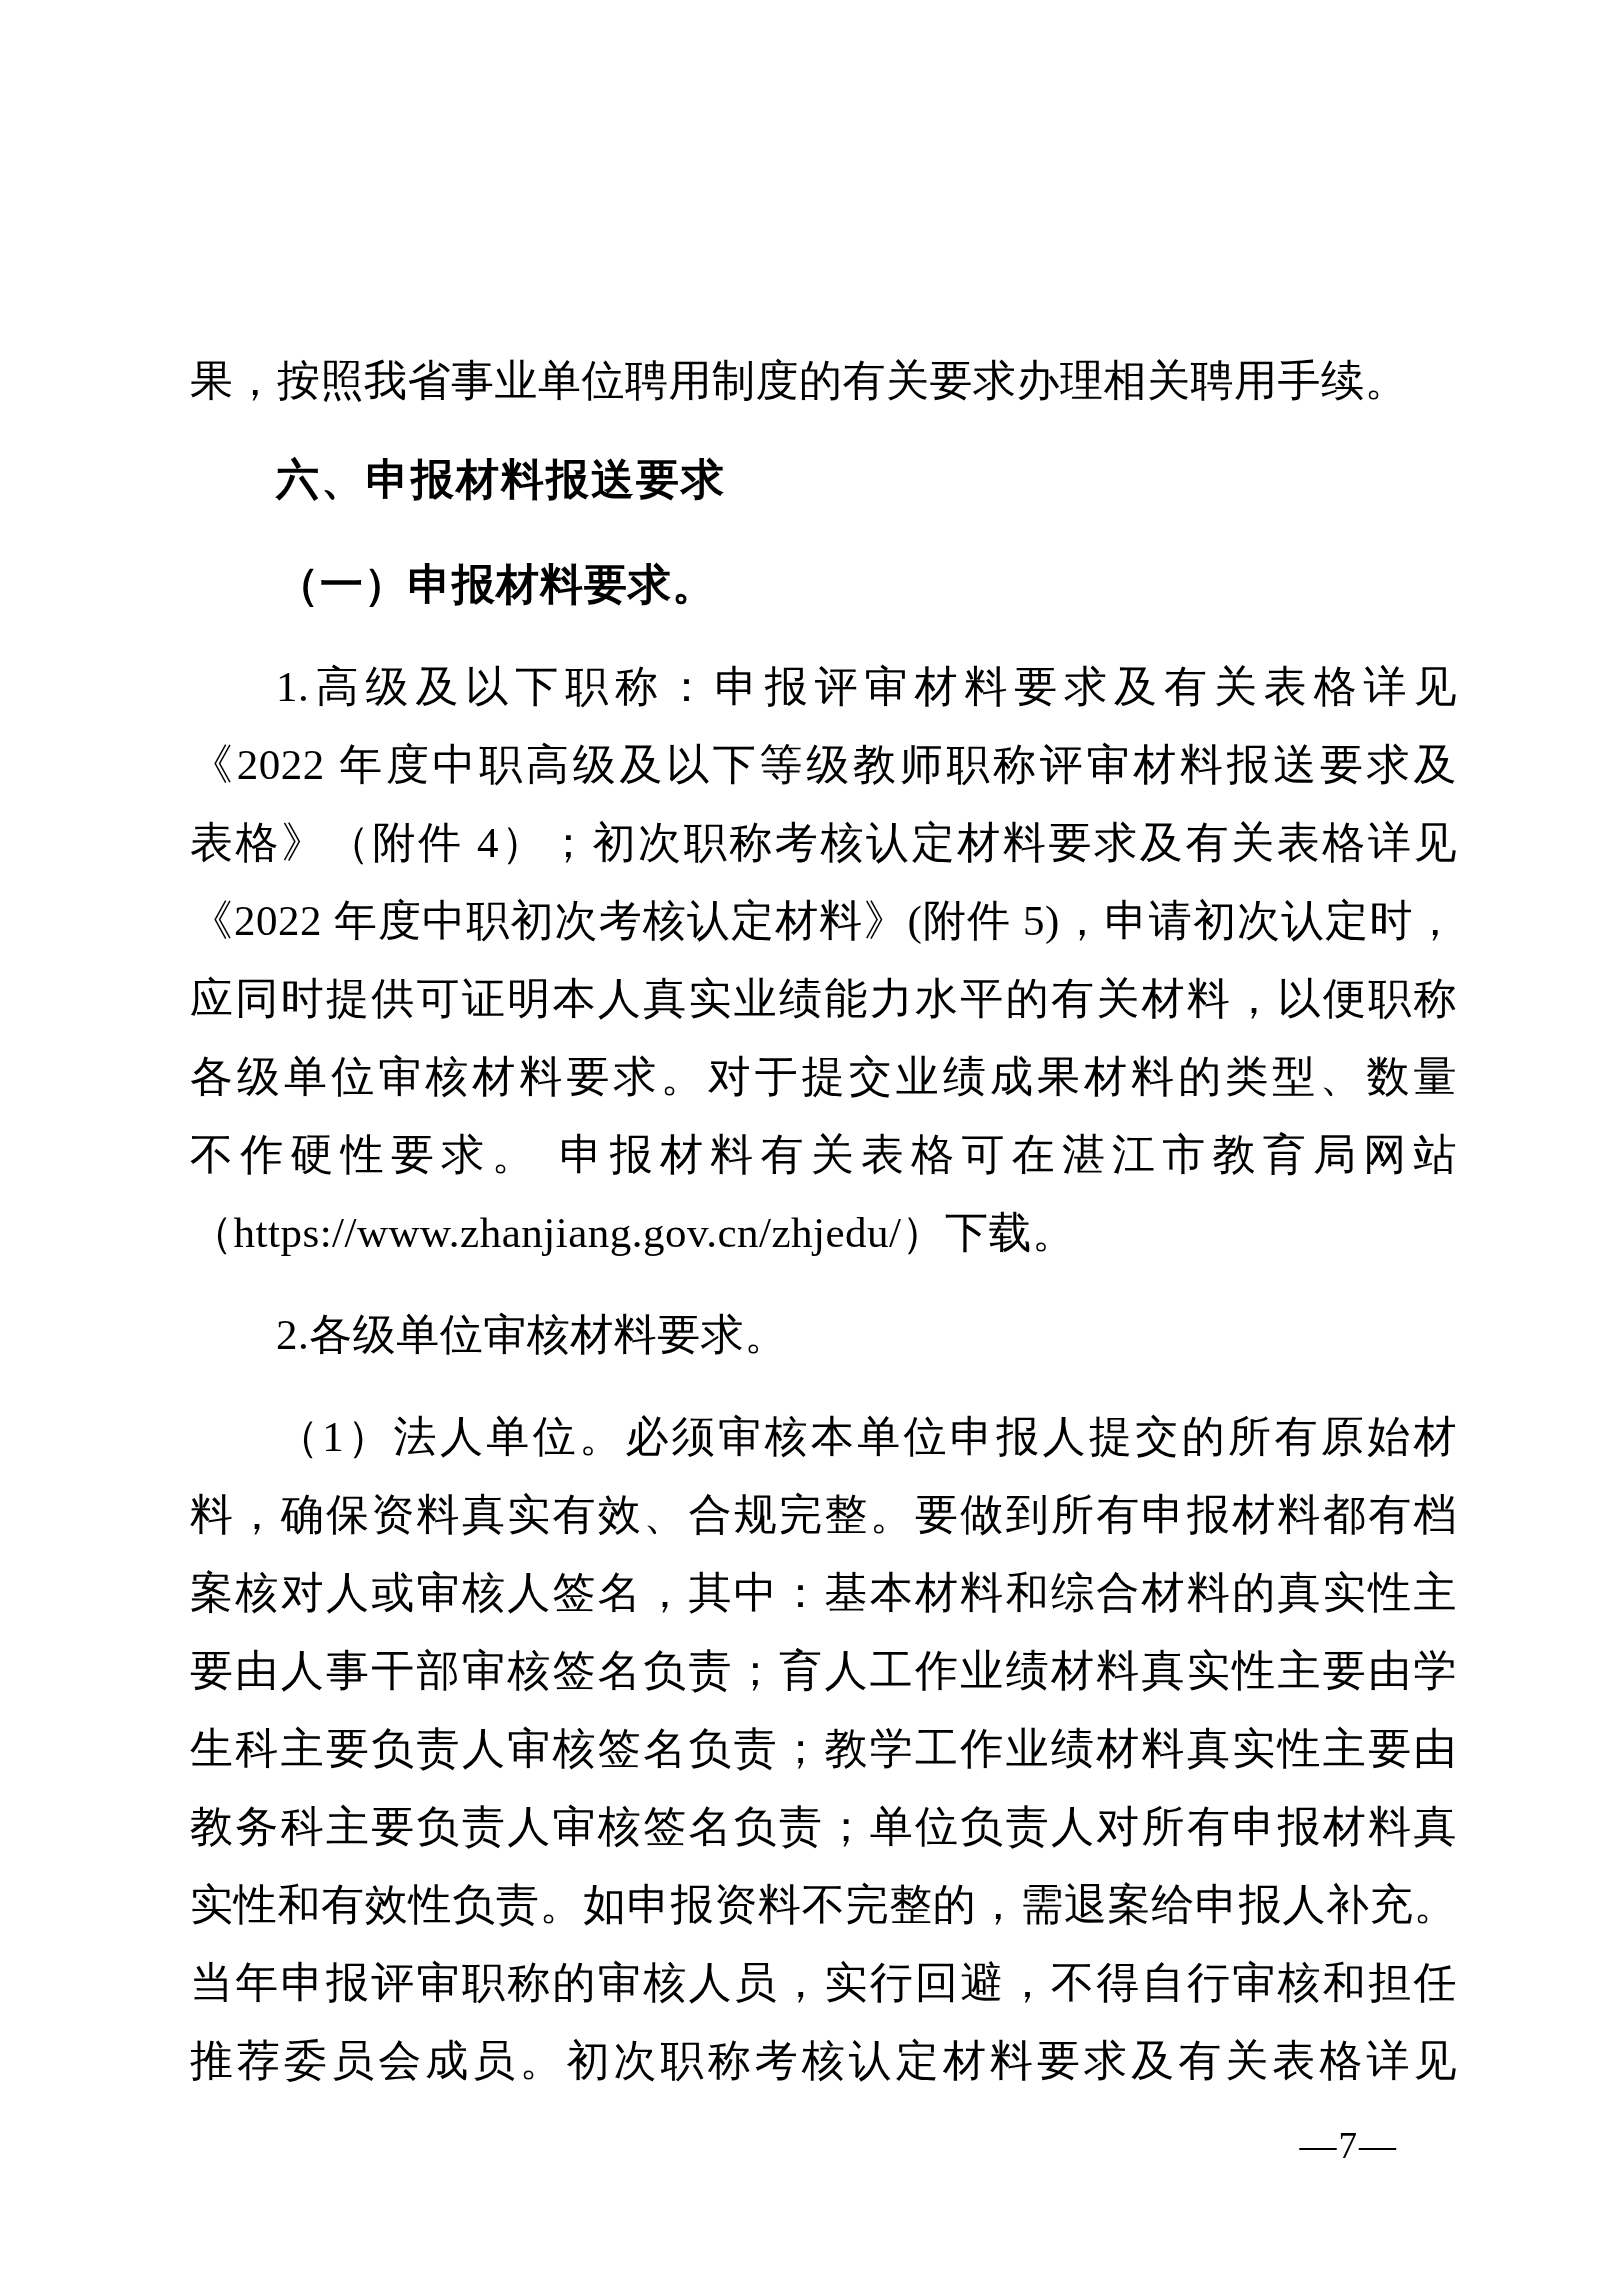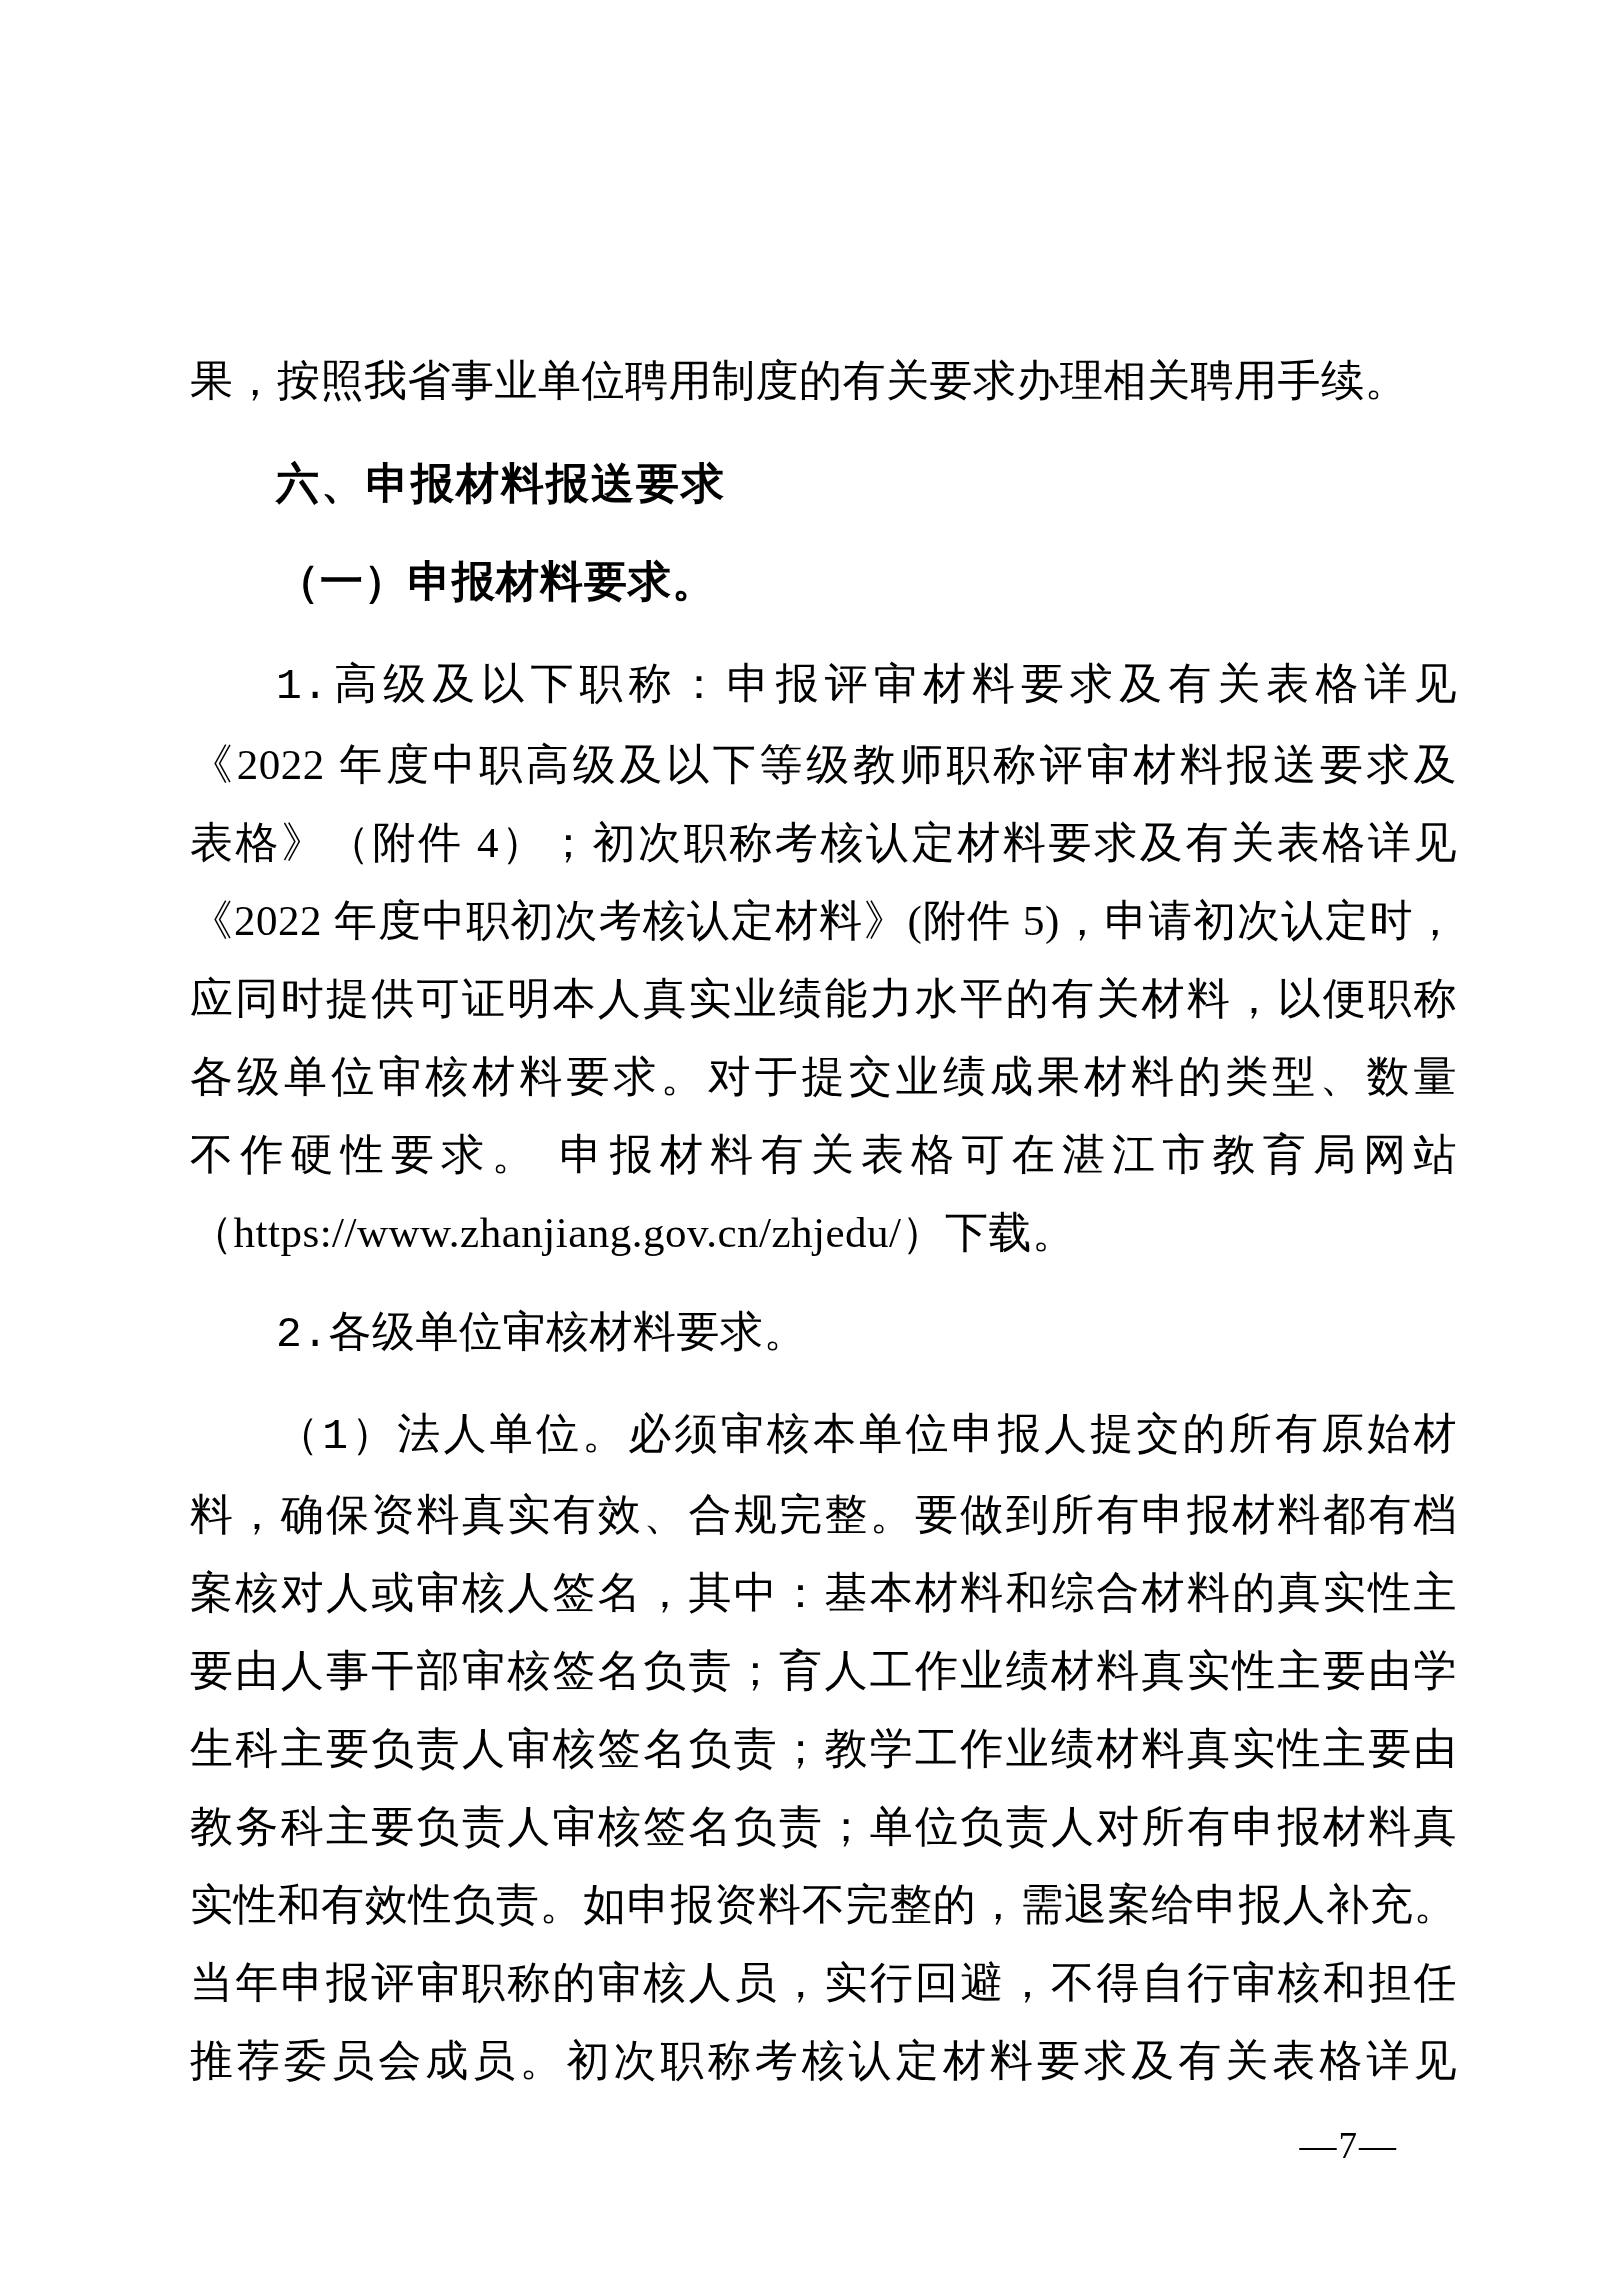--- a/index.html
+++ b/index.html
@@ -33,24 +33,23 @@
     letter-spacing: 0.5px;
     white-space: normal;
     overflow: hidden;
   }
   .line.fill {
     text-align: justify;
     text-align-last: justify;
   }
   .line.indent {
     text-indent: 86px;
-    font-family: Liberation Mono, monospace;
   }
   .block.heading .line {
-    font-family: Liberation Sans, sans-serif;
+    font-family: Liberation Mono, monospace;
     font-weight: bold;
     letter-spacing: 2px;
   }
   .block.subheading .line {
     font-weight: bold;
     letter-spacing: 1px;
   }
   .footer {
     position: absolute;
     top: 2098px;

